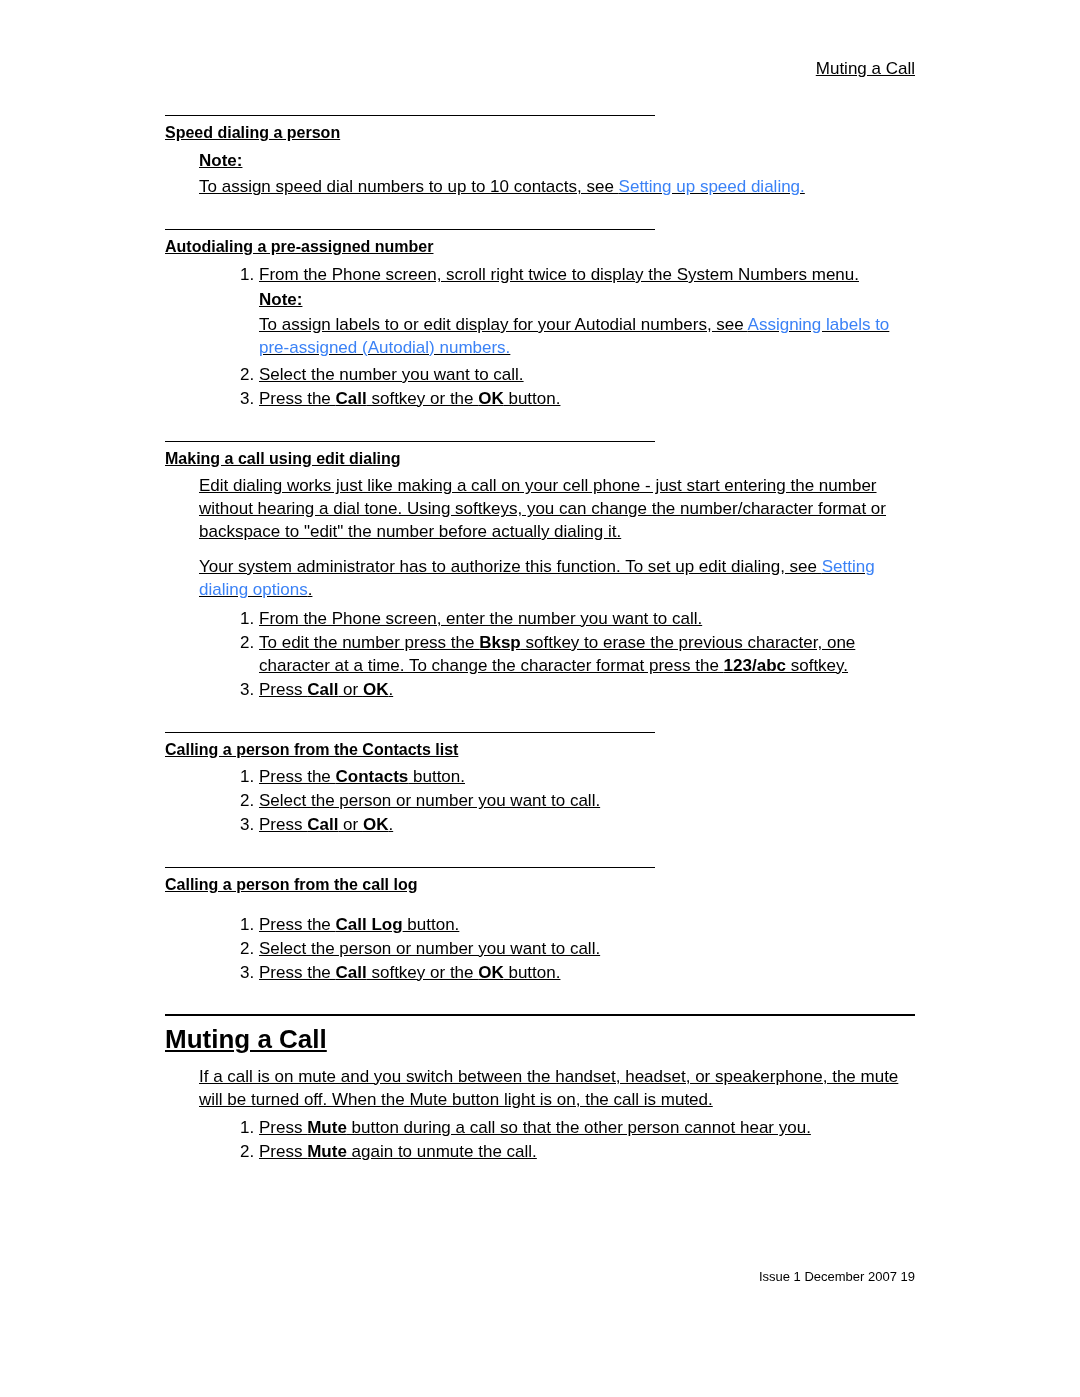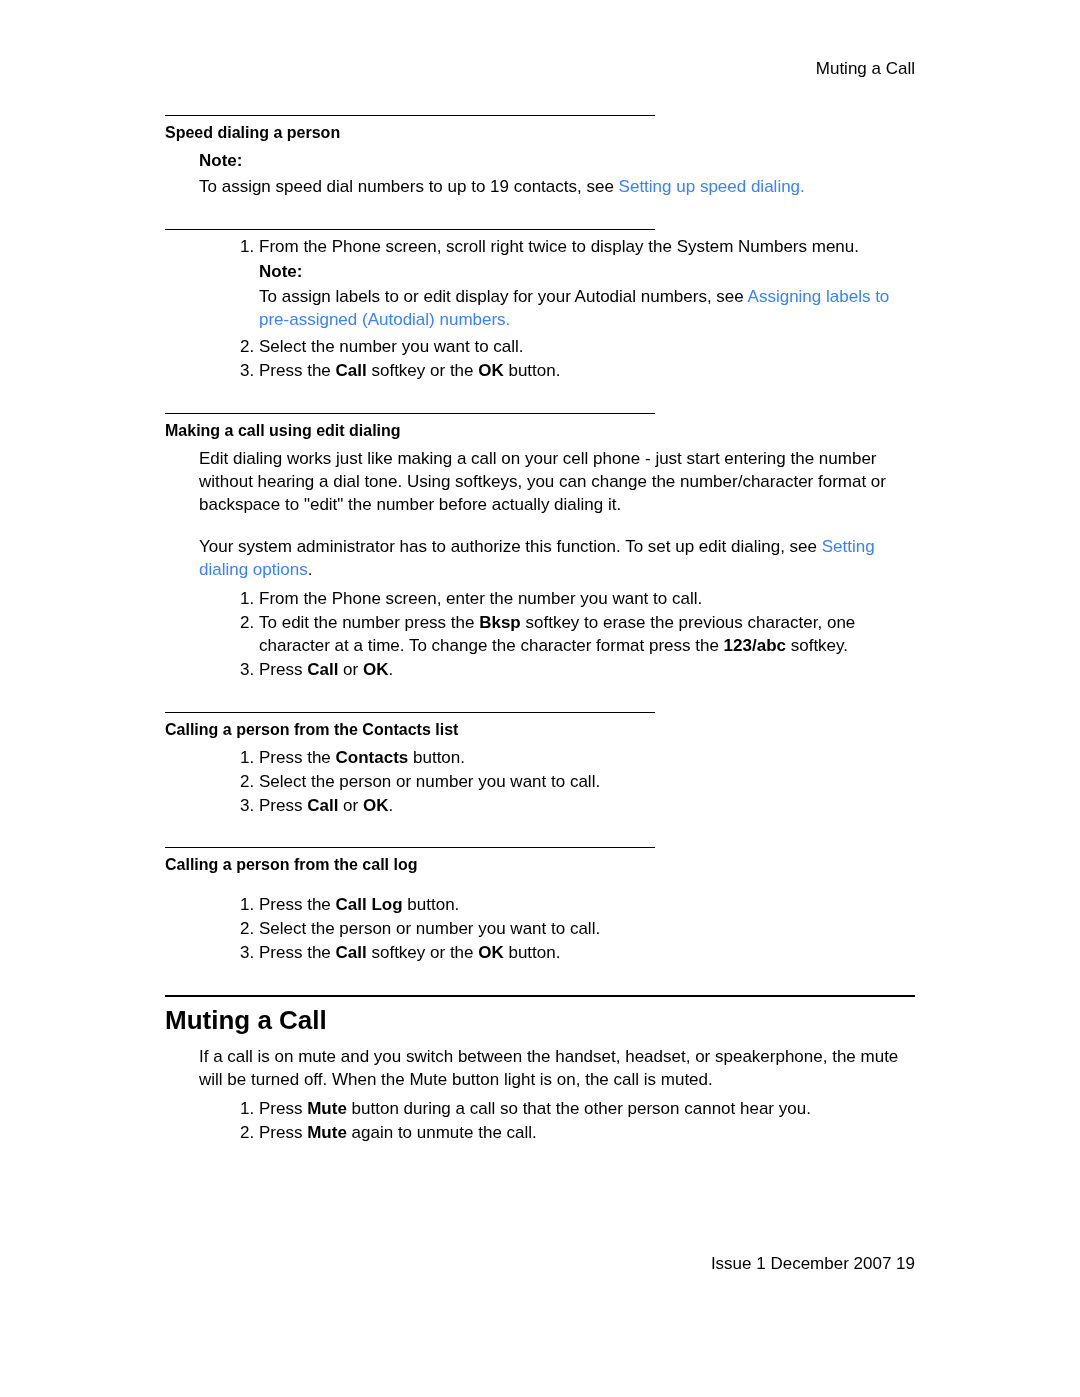--- a/index.html
+++ b/index.html
@@ -10,20 +10,21 @@
     font-family: Arial, Helvetica, sans-serif;
     font-size: 17px;
     line-height: 1.35;
   }
   .page {
     width: 1080px;
     height: 1324px;
     position: relative;
     box-sizing: border-box;
     padding: 58px 165px 0 165px; 
+    text-decoration: underline;
   }
   .running-head {
     text-align: right;
     font-size: 17px;
     margin-bottom: 34px;
   }
   .rule-thin {
     border: none;
     border-top: 1.5px solid #000;
     margin: 0 0 6px 0;
@@ -59,66 +60,67 @@
   }
   ol.steps li { margin: 1px 0; }
   .sub-note {
     margin: 2px 0 2px 0;
   }
   .sub-note-text {
     margin: 0 0 4px 0;
   }
   .footer {
     position: absolute;
-    bottom: 48px;
+    bottom: 38px;
     right: 165px;
-    font-size: 17px;
+    font-size: 13px;
   }
 </style>
 </head>
 <body>
 
 <div class="page">
 
   <div class="running-head">Muting a Call</div>
 
   <div class="sec-block">
     <hr class="rule-thin">
     <h2 class="sec">Speed dialing a person</h2>
     <div class="body">
       <div class="para note-label">Note:</div>
       <div class="para">
-        <span>To assign speed dial numbers to up to 19 contacts, see </span><a class="link" href="#">Setting up speed dialing.</a>
+        <span>To assign speed dial numbers to up to 10 contacts, see </span><a class="link" href="#">Setting up speed dialing.</a>
       </div>
     </div>
   </div>
 
   <div class="sec-block">
     <hr class="rule-thin">
+    <h2 class="sec">Autodialing a pre-assigned number</h2>
     <ol class="steps">
       <li>
         <span>From the Phone screen, scroll right twice to display the System Numbers menu.</span>
         <div class="sub-note note-label">Note:</div>
         <div class="sub-note-text">
           <span>To assign labels to or edit display for your Autodial numbers, see </span><a class="link" href="#">Assigning labels to pre-assigned (Autodial) numbers.</a>
         </div>
       </li>
       <li>Select the number you want to call.</li>
       <li>
         <span>Press the </span><b>Call</b><span> softkey or the </span><b>OK</b><span> button.</span>
       </li>
     </ol>
   </div>
 
   <div class="sec-block">
     <hr class="rule-thin">
     <h2 class="sec">Making a call using edit dialing</h2>
     <div class="body">
       <div class="para">Edit dialing works just like making a call on your cell phone - just start entering the number without hearing a dial tone. Using softkeys, you can change the number/character format or backspace to "edit" the number before actually dialing it.</div>
-      <div class="para" style="margin-top:20px;">
+      <div class="para" style="margin-top:12px;">
         <span>Your system administrator has to authorize this function. To set up edit dialing, see </span><a class="link" href="#">Setting dialing options</a><span>.</span>
       </div>
     </div>
     <ol class="steps">
       <li>From the Phone screen, enter the number you want to call.</li>
       <li>
         <span>To edit the number press the </span><b>Bksp</b><span> softkey to erase the previous character, one character at a time. To change the character format press the </span><b>123/abc</b><span> softkey.</span>
       </li>
       <li>
         <span>Press </span><b>Call</b><span> or </span><b>OK</b><span>.</span>

